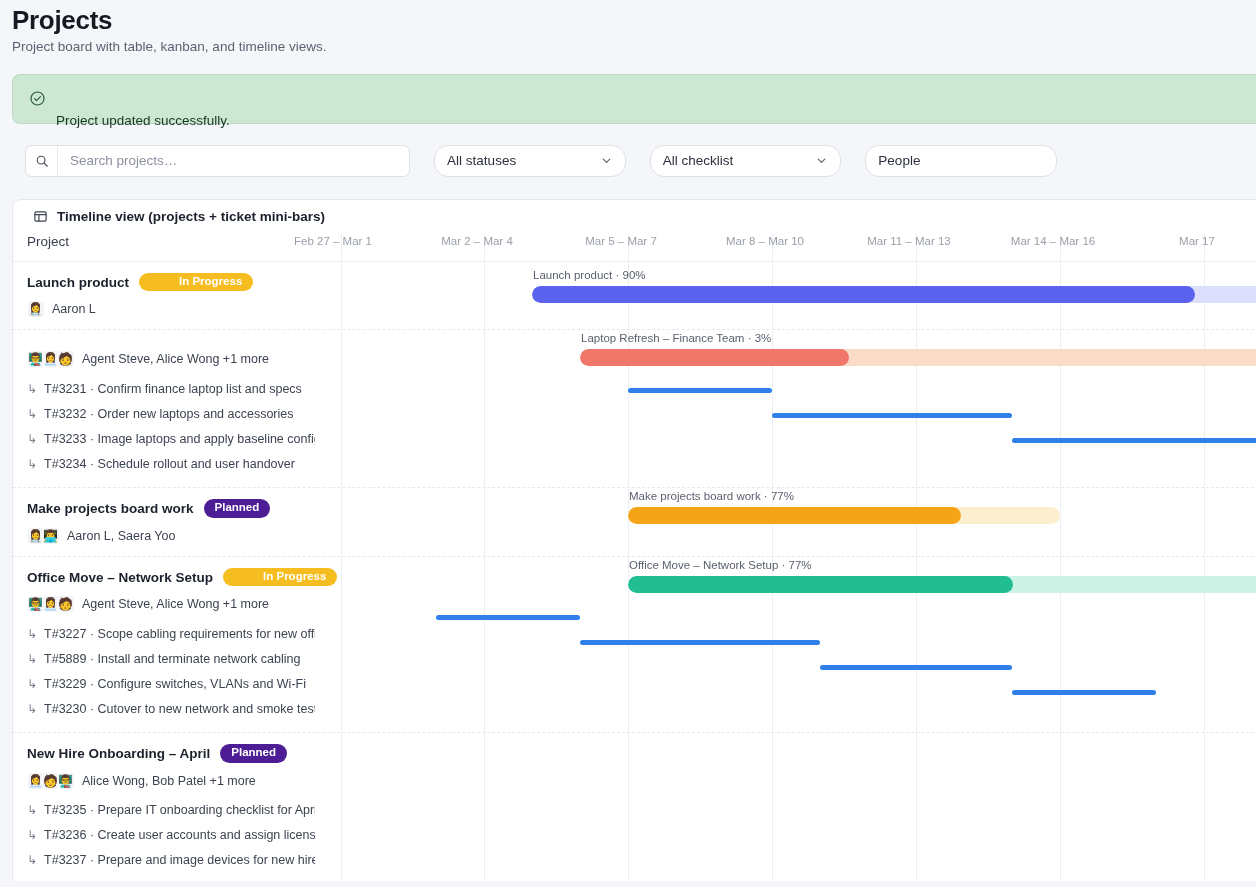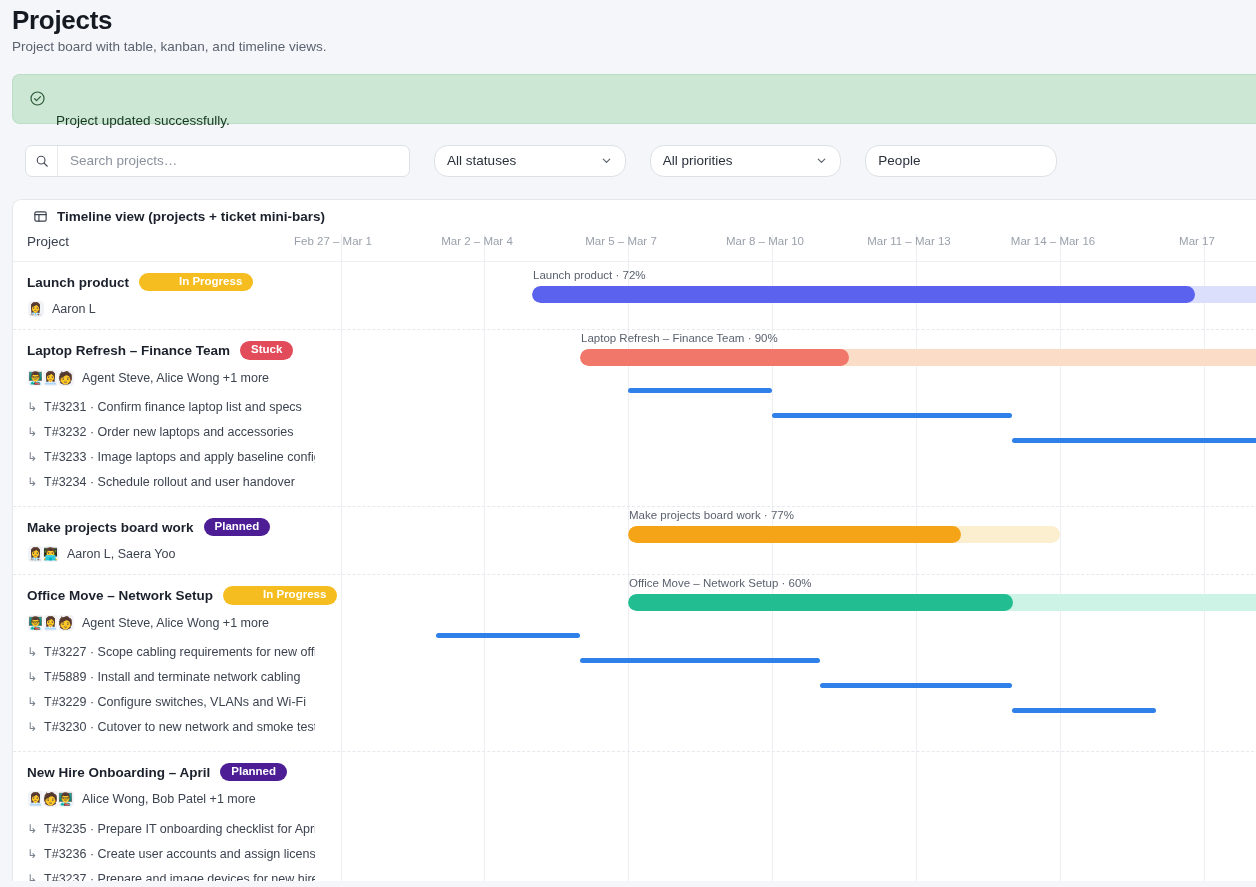--- a/index.html
+++ b/index.html
@@ -193,21 +193,21 @@
     </div>
 
     <div class="select statuses">
       <span>All statuses</span>
       <svg class="chev" viewBox="0 0 24 24" fill="none" stroke="#5d6470" stroke-width="2.2">
           <path d="M6 9.5l6 6 6-6" stroke-linecap="round" stroke-linejoin="round"></path>
         </svg>
     </div>
 
     <div class="select priorities">
-      <span>All priorities</span>
+      <span>All checklist</span>
       <svg class="chev" viewBox="0 0 24 24" fill="none" stroke="#5d6470" stroke-width="2.2">
           <path d="M6 9.5l6 6 6-6" stroke-linecap="round" stroke-linejoin="round"></path>
         </svg>
     </div>
 
     <div class="select people">
       <span>People</span>
     </div>
   </div>
 
@@ -249,33 +249,29 @@
               </div>
               <div class="people-line">
                 <span class="avatars">
                   <span class="av">👩‍⚕️</span>
                 </span>
                 <span class="people-names">Aaron L</span>
               </div>
             </div>
             <div class="row-right">
               <div class="barwrap" style="left: 203px; width: 737px; top: 24px;">
-                <div class="barlabel">Launch product · 72%</div>
+                <div class="barlabel">Launch product · 90%</div>
                 <div class="track" style="background: rgb(220, 223, 252);">
                   <div class="fill" style="background: rgb(91, 98, 238); width: 90%;"></div>
                 </div>
               </div>
             </div>
           </div>
           <div class="row">
             <div class="row-left">
-              <div class="proj-title-line">
-                <span class="proj-name">Laptop Refresh – Finance Team</span>
-                <span class="badge stuck">Stuck</span>
-              </div>
               <div class="people-line">
                 <span class="avatars">
                   <span class="av">👨‍🏫</span>
                   <span class="av">👩‍💼</span>
                   <span class="av">🧑</span>
                 </span>
                 <span class="people-names">Agent Steve, Alice Wong +1 more</span>
               </div>
               <div class="tickets">
                 <div class="ticket">
@@ -291,21 +287,21 @@
                   <span>T#3233 · Image laptops and apply baseline config</span>
                 </div>
                 <div class="ticket">
                   <span class="arrow">↳</span>
                   <span>T#3234 · Schedule rollout and user handover</span>
                 </div>
               </div>
             </div>
             <div class="row-right">
               <div class="barwrap" style="left: 251px; width: 768px; top: 19px;">
-                <div class="barlabel">Laptop Refresh – Finance Team · 90%</div>
+                <div class="barlabel">Laptop Refresh – Finance Team · 3%</div>
                 <div class="track" style="background: rgb(251, 220, 199);">
                   <div class="fill" style="background: rgb(240, 119, 106); width: 35%;"></div>
                 </div>
               </div>
               <div class="minibar" style="left: 299px; width: 144px; top: 58px;"></div>
               <div class="minibar" style="left: 443px; width: 240px; top: 83px;"></div>
               <div class="minibar" style="left: 683px; width: 257px; top: 108px;"></div>
             </div>
           </div>
           <div class="row">
@@ -359,21 +355,21 @@
                   <span>T#3229 · Configure switches, VLANs and Wi-Fi</span>
                 </div>
                 <div class="ticket">
                   <span class="arrow">↳</span>
                   <span>T#3230 · Cutover to new network and smoke test</span>
                 </div>
               </div>
             </div>
             <div class="row-right">
               <div class="barwrap" style="left: 299px; width: 641px; top: 19px;">
-                <div class="barlabel">Office Move – Network Setup · 60%</div>
+                <div class="barlabel">Office Move – Network Setup · 77%</div>
                 <div class="track" style="background: rgb(205, 243, 231);">
                   <div class="fill" style="background: rgb(35, 189, 146); width: 60%;"></div>
                 </div>
               </div>
               <div class="minibar" style="left: 107px; width: 144px; top: 58px;"></div>
               <div class="minibar" style="left: 251px; width: 240px; top: 83px;"></div>
               <div class="minibar" style="left: 491px; width: 192px; top: 108px;"></div>
               <div class="minibar" style="left: 683px; width: 144px; top: 133px;"></div>
             </div>
           </div>

